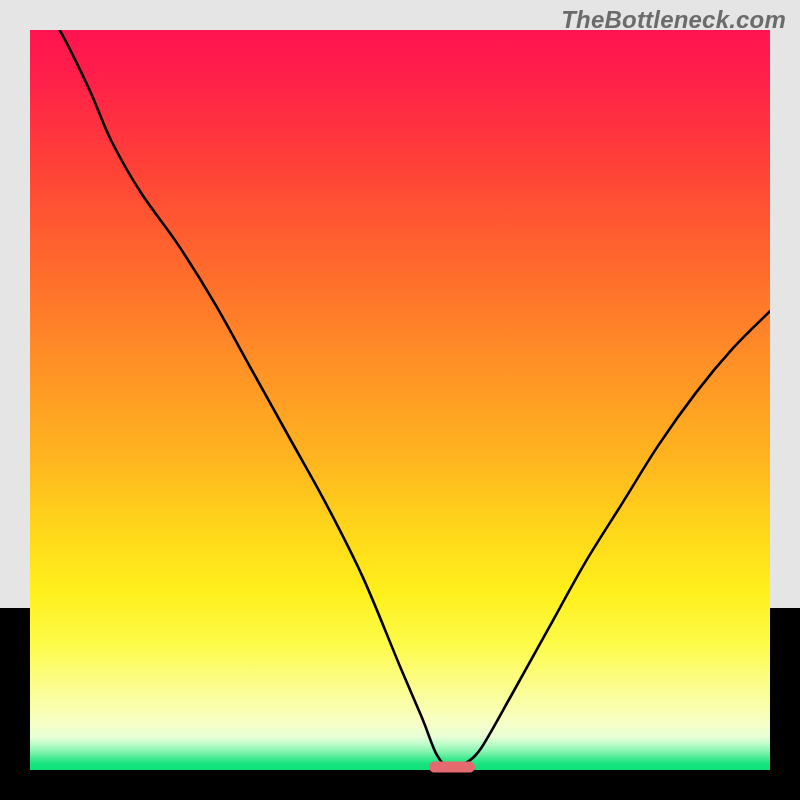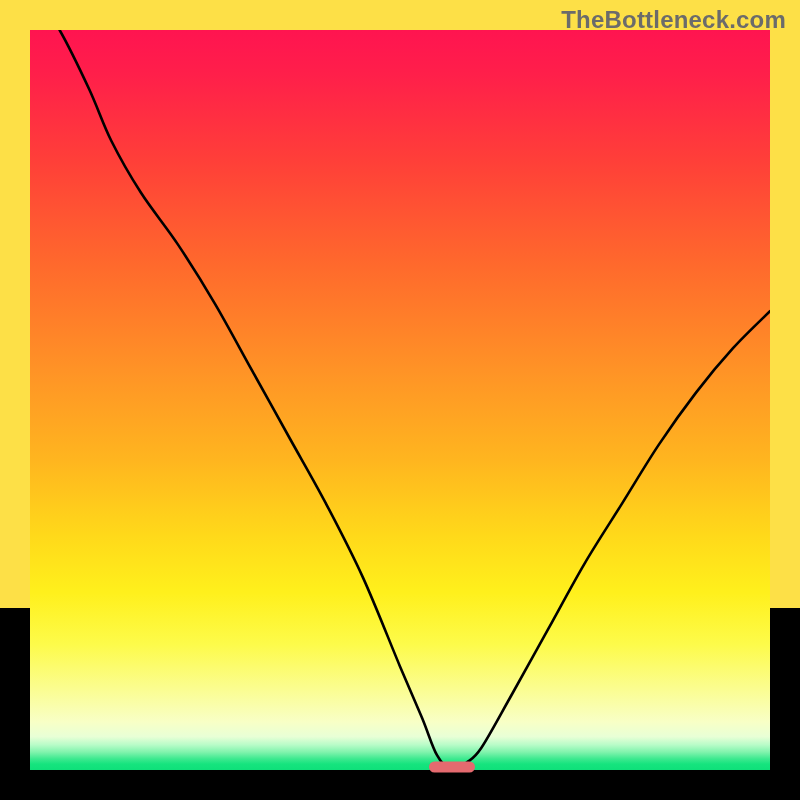--- a/index.html
+++ b/index.html
@@ -8,21 +8,22 @@
     width: 800px;
     height: 800px;
     background: #000;
     overflow: hidden;
     font-family: Arial, Helvetica, sans-serif;
   }
   .container {
     position: relative;
     width: 800px;
     height: 608px;
-    background: #fde047;
+    background: #e5e5e5;
+    font-style: italic;
   }
   .watermark {
     position: absolute;
     top: 6px;
     right: 14px;
     color: #6b6b6b;
     font-size: 24px;
     font-weight: 600;
     letter-spacing: 0.2px;
     z-index: 10;

